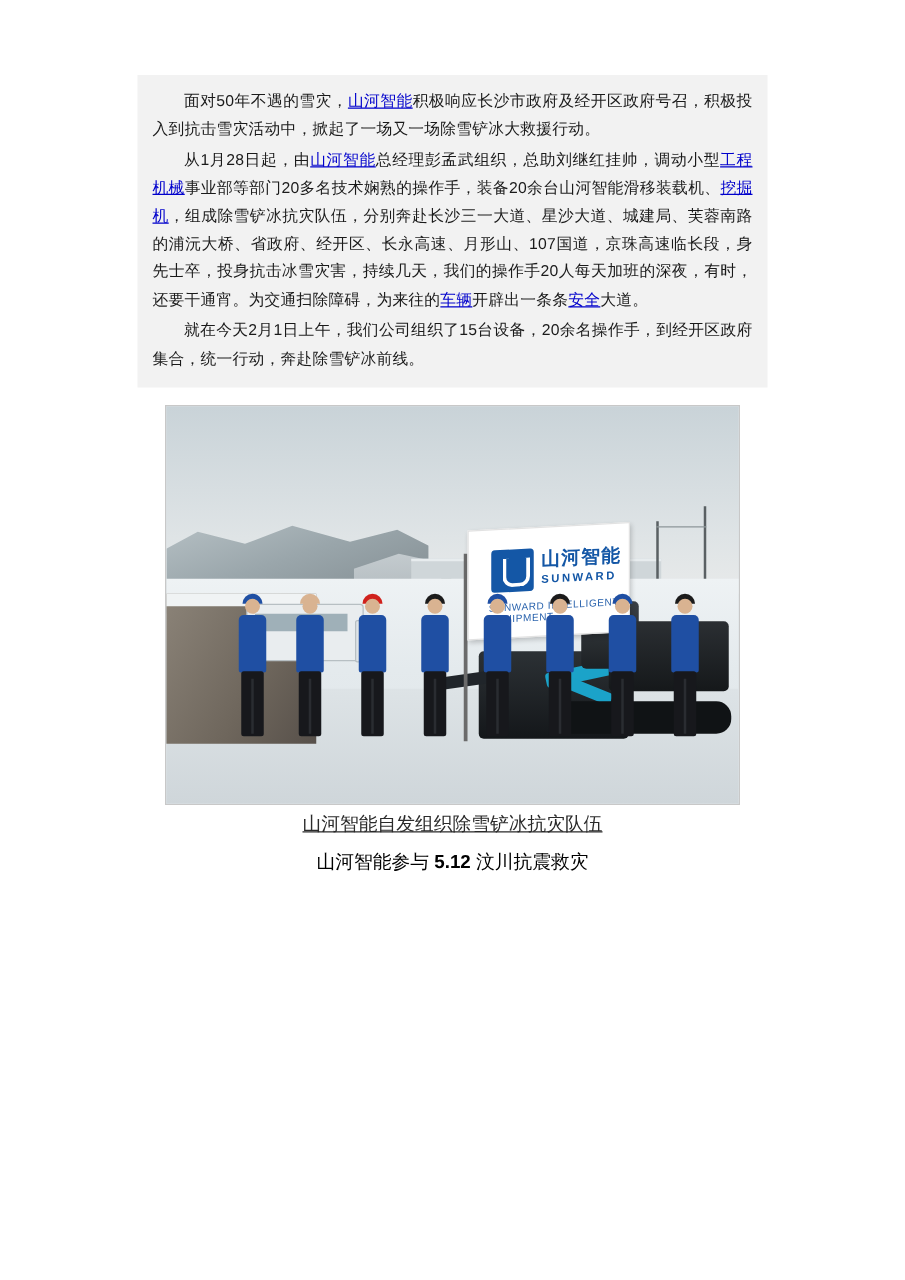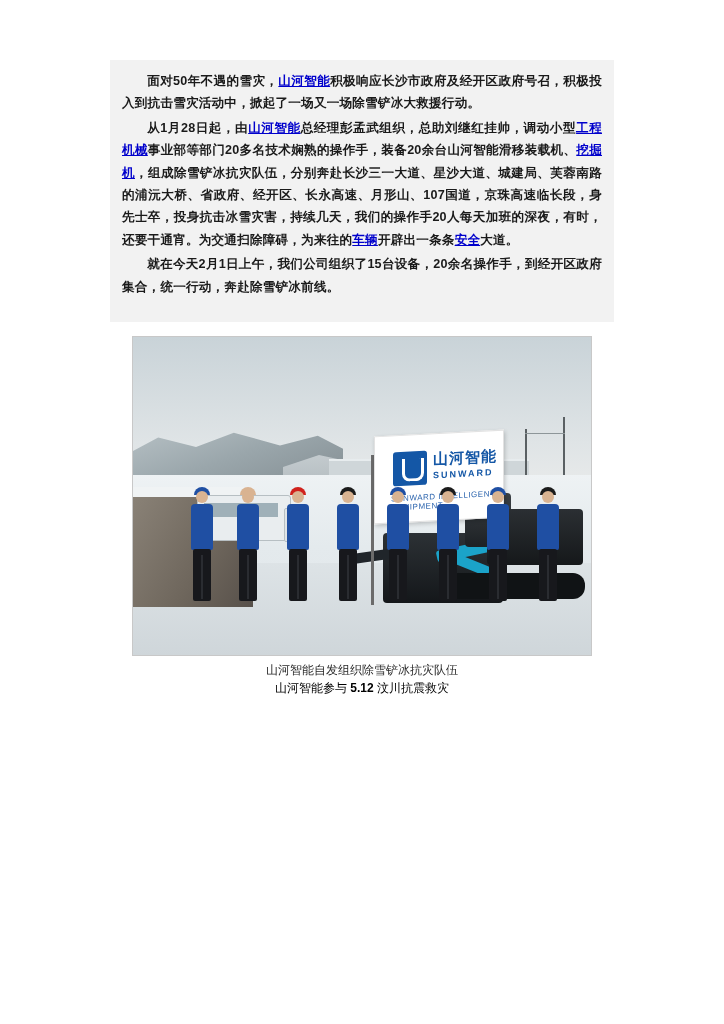--- a/index.html
+++ b/index.html
@@ -27,33 +27,32 @@
     left: 110px;
     top: 60px;
     width: 504px;
   }
   
   .textblock {
     background: #f2f2f2;
     padding: 10px 12px 12px 12px;
     box-sizing: border-box;
     width: 504px;
-    font-weight: bold;
   }
   .para {
     font-size: 12.6px;
     line-height: 1.78;
     text-align: justify;
     text-justify: inter-ideograph;
     margin: 0 0 2px 0;
     text-indent: 2em;
     color: #1a1a1a;
     letter-spacing: 0.2px;
   }
-  .para:last-child { margin-bottom: 12px; }
+  .para:last-child { margin-bottom: 0; }
   .lnk {
     color: #0000cc;
     text-decoration: underline;
   }
   
   .figure {
     margin-top: 14px;
     width: 504px;
   }
   .photo-wrap {
@@ -326,31 +325,32 @@
     font-size: 19px;
     font-weight: bold;
     color: #ffffff;
     text-shadow: 0 0 3px rgba(0,0,0,.55);
     letter-spacing: .5px;
   }
   .wm-text .red { color: #ff5a2b; }
   .caption {
     margin-top: 6px;
     text-align: center;
-    font-size: 12px;
+    font-size: 15px;
     color: #2a2a2a;
+    text-decoration: underline;
   }
   
   .doc-title {
     position: absolute;
     left: 110px;
     top: 680px;
     width: 504px;
     text-align: center;
-    font-size: 12px;
+    font-size: 15px;
     color: #000;
   }
   .doc-title b { font-weight: bold; }
 </style>
 </head>
 <body>
 
 <div class="page">
 
   <div class="content">

